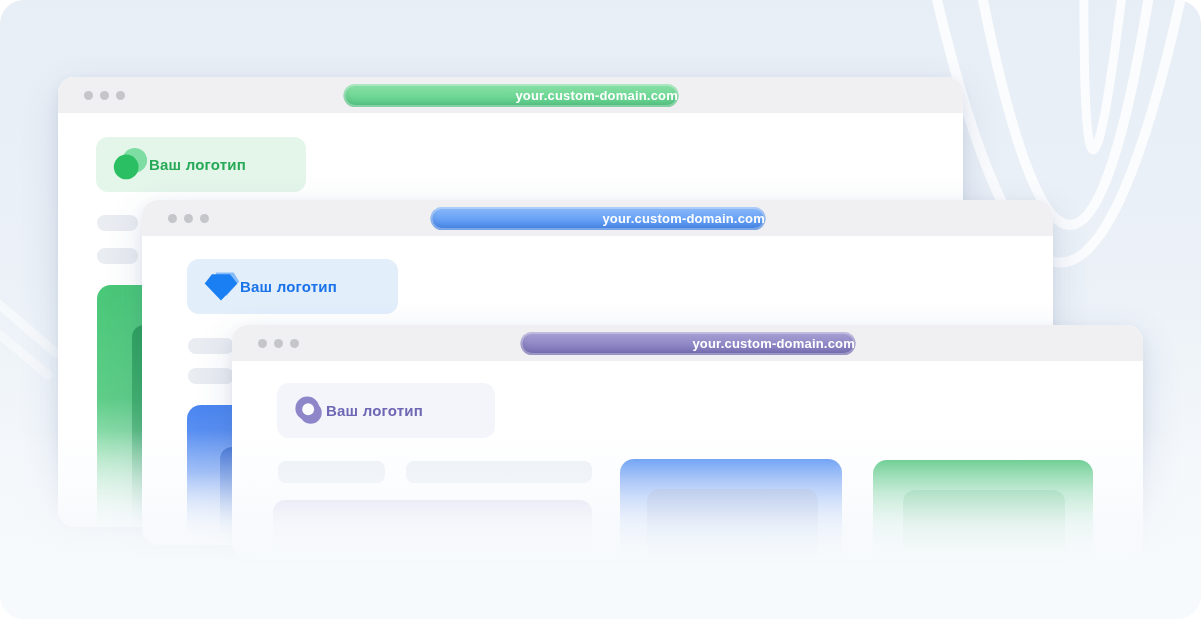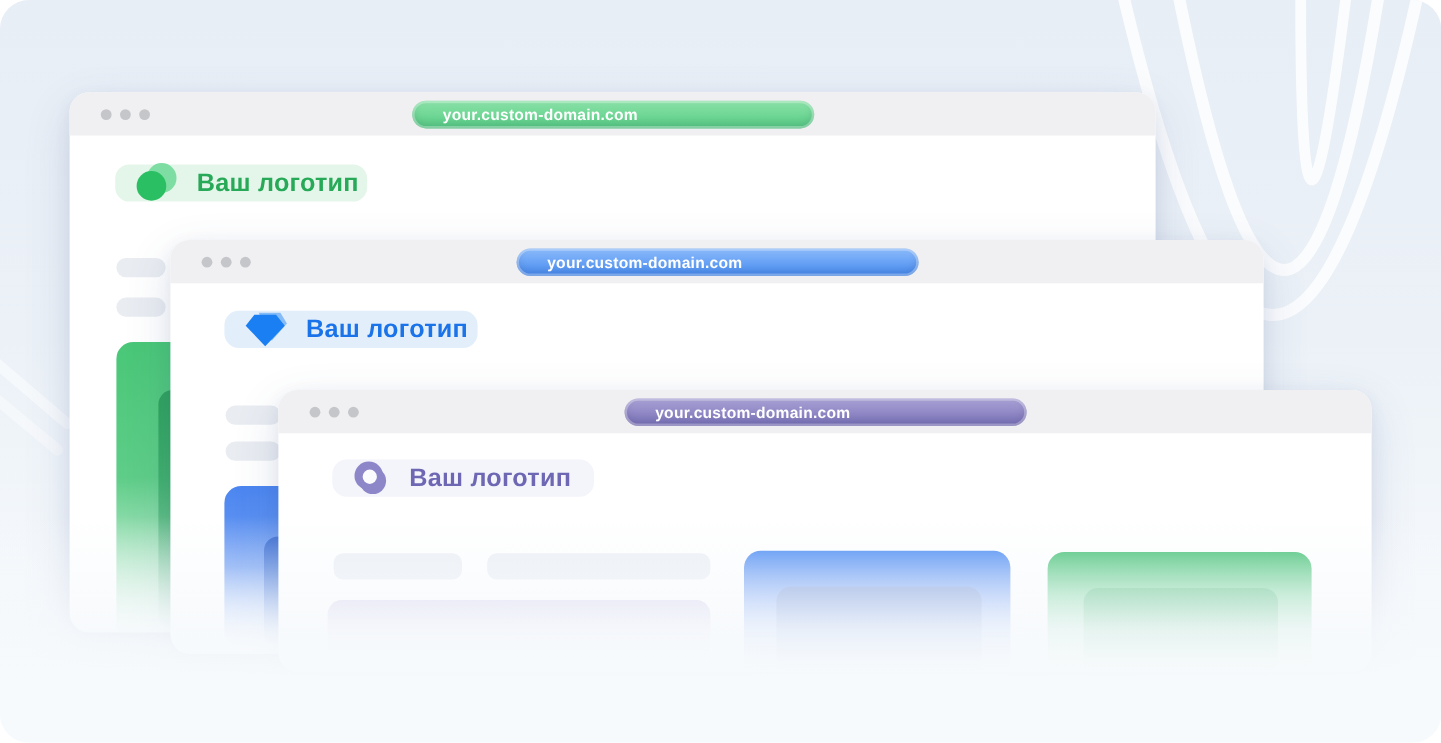--- a/index.html
+++ b/index.html
@@ -15,30 +15,30 @@
   .w1{left:58px;top:77px;width:905px;height:450px;z-index:1;}
   .w2{left:142px;top:200px;width:911px;height:345px;z-index:2;}
   .w3{left:232px;top:325px;width:911px;height:235px;z-index:3;}
 
   .chrome{position:relative;height:36px;background:#f0f0f2;border-radius:16px 16px 0 0;}
   .dots{position:absolute;left:26px;top:0;height:36px;display:flex;align-items:center;gap:7px;}
   .dot{width:9px;height:9px;border-radius:50%;background:#c5c6ca;}
 
   .pill{position:absolute;left:50%;top:7px;transform:translateX(-50%);
         width:335px;height:23px;border-radius:12px;
-        box-shadow:inset 0 0 0 2px rgba(255,255,255,0.30), inset 0 -4px 7px rgba(0,0,40,0.12);}
+        box-shadow:inset 0 0 0 2px rgba(255,255,255,0.30), inset 0 -4px 7px rgba(0,0,40,0.12);text-align:right;}
   .pill span{display:block;padding-left:26px;line-height:23px;font-size:13px;font-weight:bold;
         color:#ffffff;letter-spacing:.2px;white-space:nowrap;}
   .w1 .pill{background:linear-gradient(180deg,#8ae0a7 0%,#57cf86 100%);}
   .w2 .pill{background:linear-gradient(180deg,#8cbaf9 0%,#478cf2 100%);}
   .w3 .pill{background:linear-gradient(180deg,#a8a1d4 0%,#7a72b9 100%);}
 
-  .logo{position:absolute;display:flex;align-items:center;gap:15px;
-        height:31px;border-radius:12px;padding-left:15px;box-sizing:border-box;
-        font-size:21px;font-weight:bold;letter-spacing:.2px;}
+  .logo{position:absolute;display:flex;align-items:center;
+        height:55px;border-radius:12px;padding-left:15px;box-sizing:border-box;
+        font-size:15px;font-weight:bold;letter-spacing:.2px;}
   .w1 .logo{left:38px;top:60px;width:210px;background:#e4f6ea;color:#27a958;}
   .w2 .logo{left:45px;top:59px;width:211px;background:#e3eefb;color:#1a73e8;}
   .w3 .logo{left:45px;top:58px;width:218px;background:#f4f4fb;color:#6e68b4;}
   .logo .ic{display:flex;align-items:center;justify-content:center;}
 
   .ph{position:absolute;border-radius:8px;background:#e9ecf1;}
   .w1 .ph.a{left:39px;top:138px;width:41px;height:16px;}
   .w1 .ph.b{left:39px;top:171px;width:41px;height:16px;}
   .w2 .ph.a{left:46px;top:138px;width:46px;height:16px;}
   .w2 .ph.b{left:46px;top:168px;width:46px;height:16px;}

